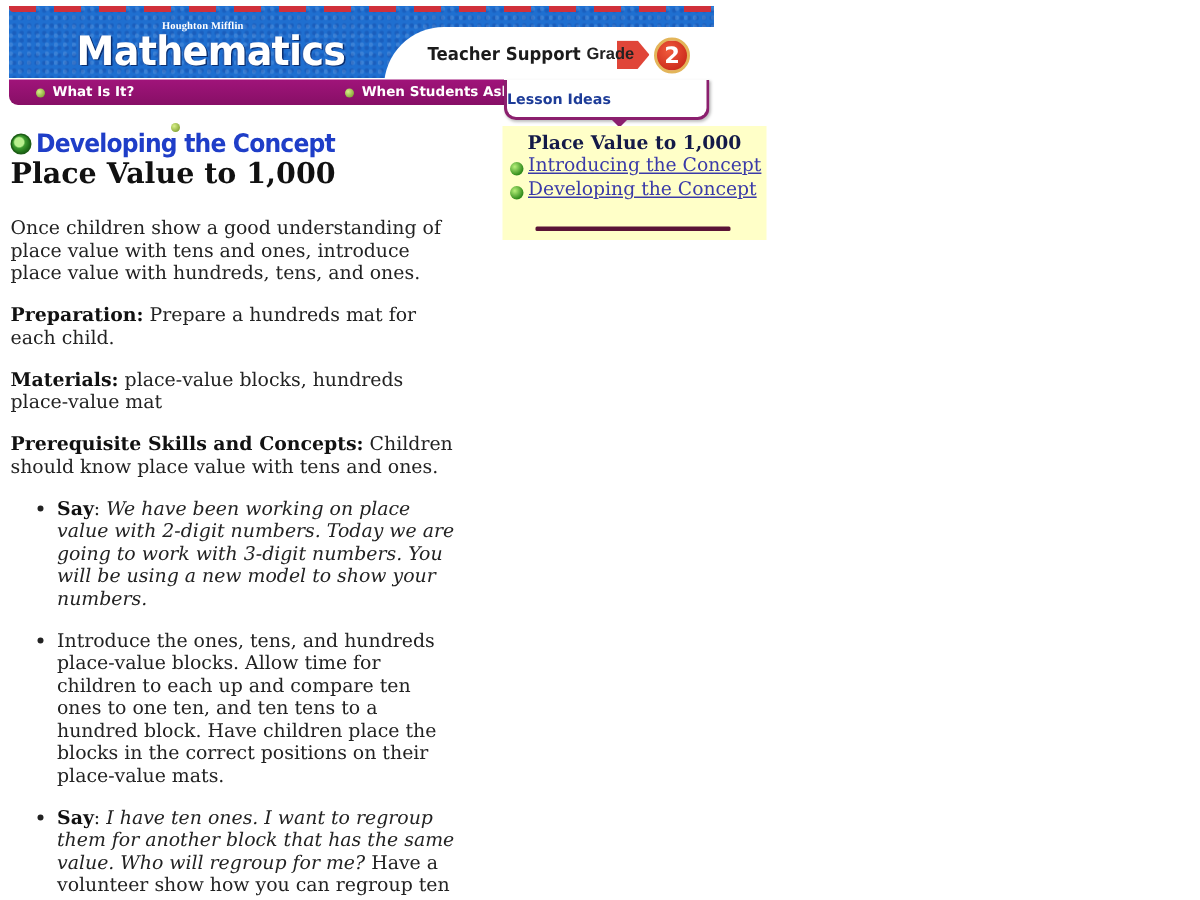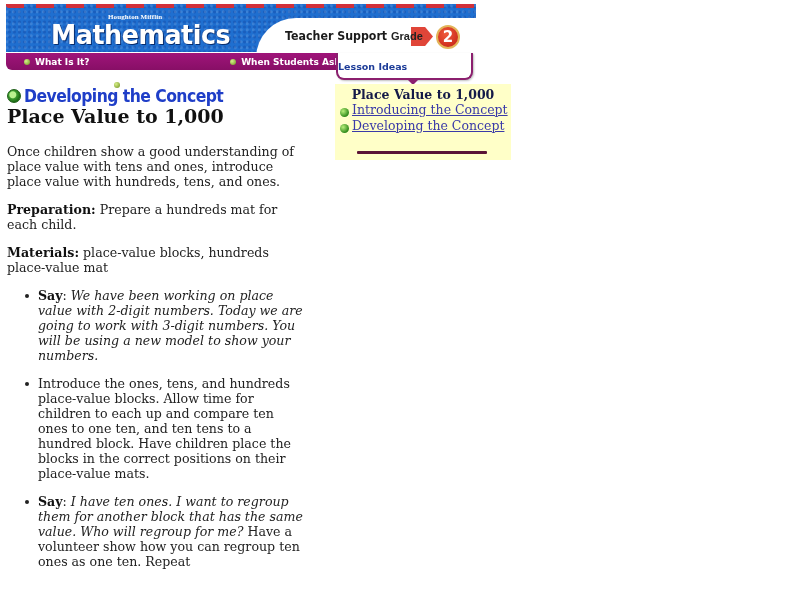--- a/index.html
+++ b/index.html
@@ -204,18 +204,22 @@
 <div class="content">
   <p>Once children show a good understanding of place value with tens and ones, introduce place value with hundreds, tens, and ones.</p>
   <p>
     <b>Preparation:</b>
     <span>Prepare a hundreds mat for each child.</span>
   </p>
   <p>
     <b>Materials:</b>
     <span>place-value blocks, hundreds place-value mat</span>
   </p>
+  <p>
+    <b>Prerequisite Skills and Concepts:</b>
+    <span>Children should know place value with tens and ones.</span>
+  </p>
   <ul>
     <li><b>Say</b><span>: </span><i>We have been working on place value with 2-digit numbers. Today we are going to work with 3-digit numbers. You will be using a new model to show your numbers.</i></li>
     <li><span>Introduce the ones, tens, and hundreds place-value blocks. Allow time for children to each up and compare ten ones to one ten, and ten tens to a hundred block. Have children place the blocks in the correct positions on their place-value mats.</span></li>
     <li><b>Say</b><span>: </span><i>I have ten ones. I want to regroup them for another block that has the same value. Who will regroup for me?</i><span> Have a volunteer show how you can regroup ten ones as one ten. Repeat</span></li>
   </ul>
 </div>
 
 </body></html>

